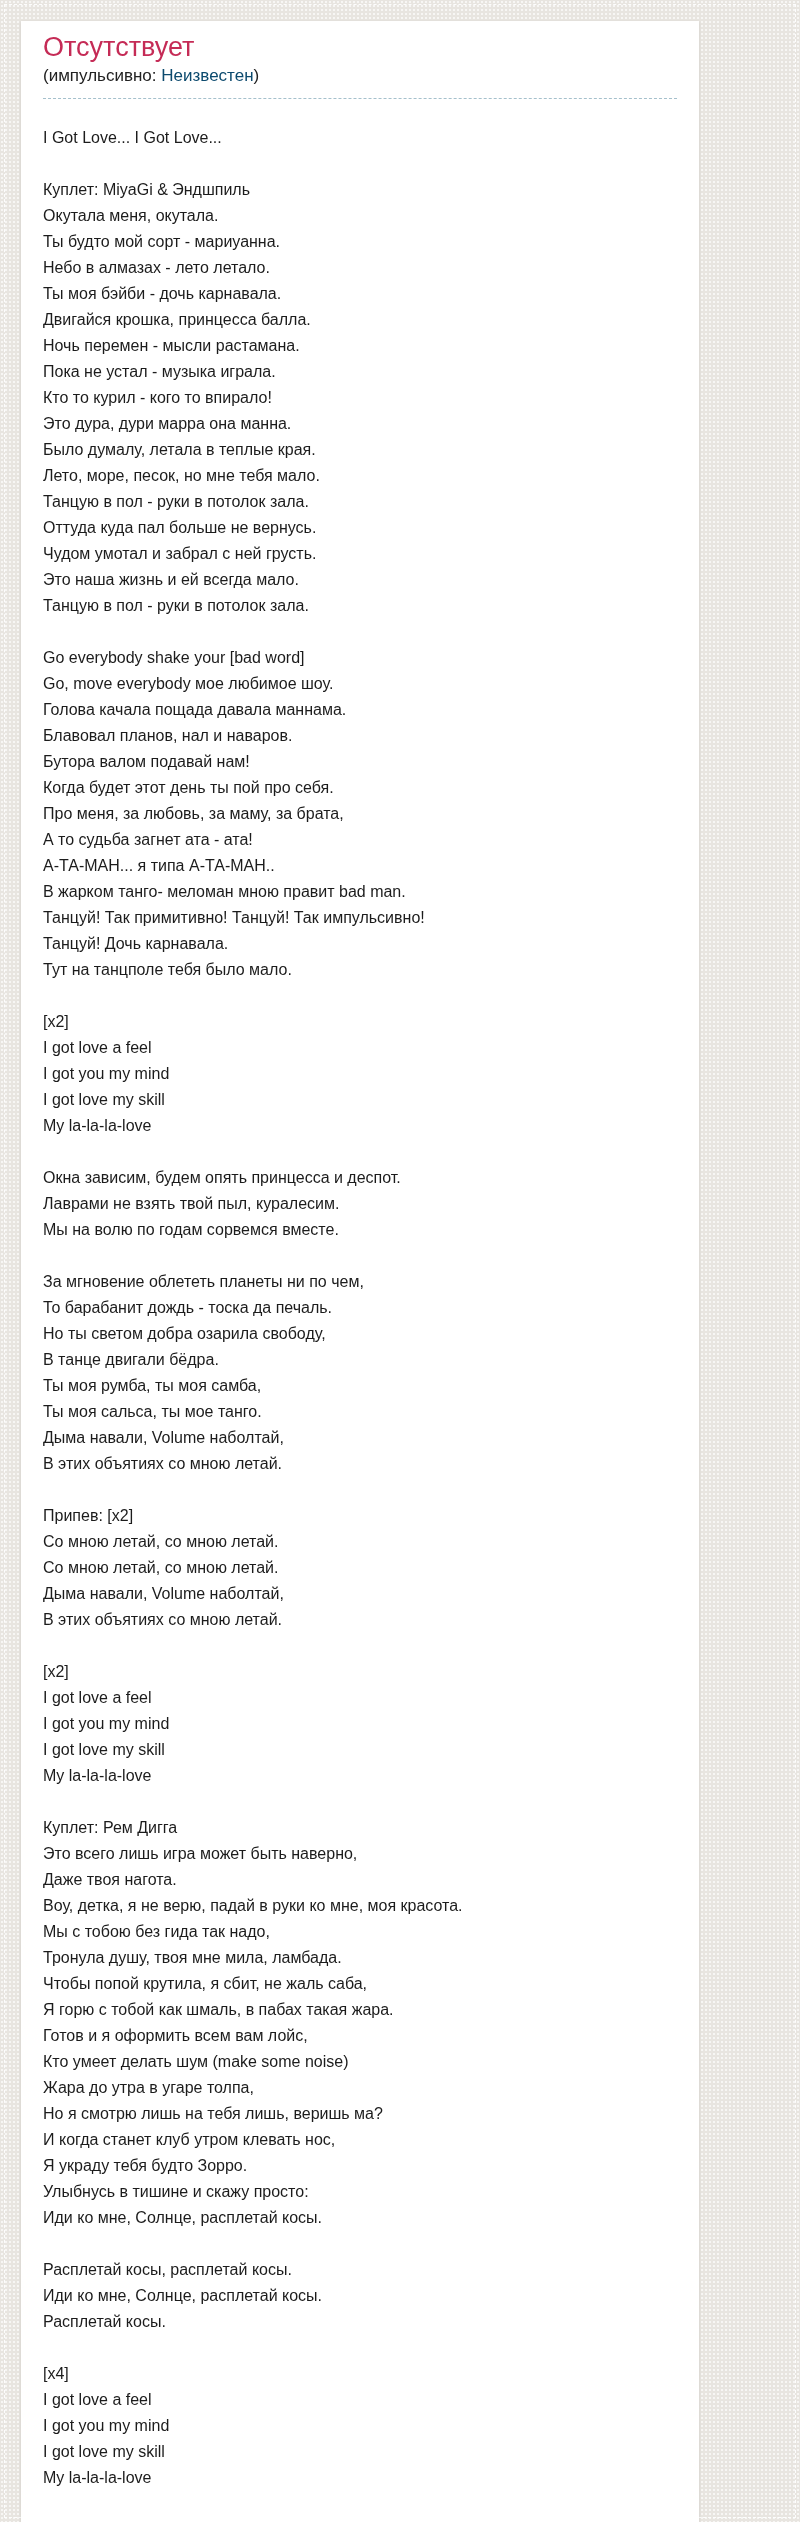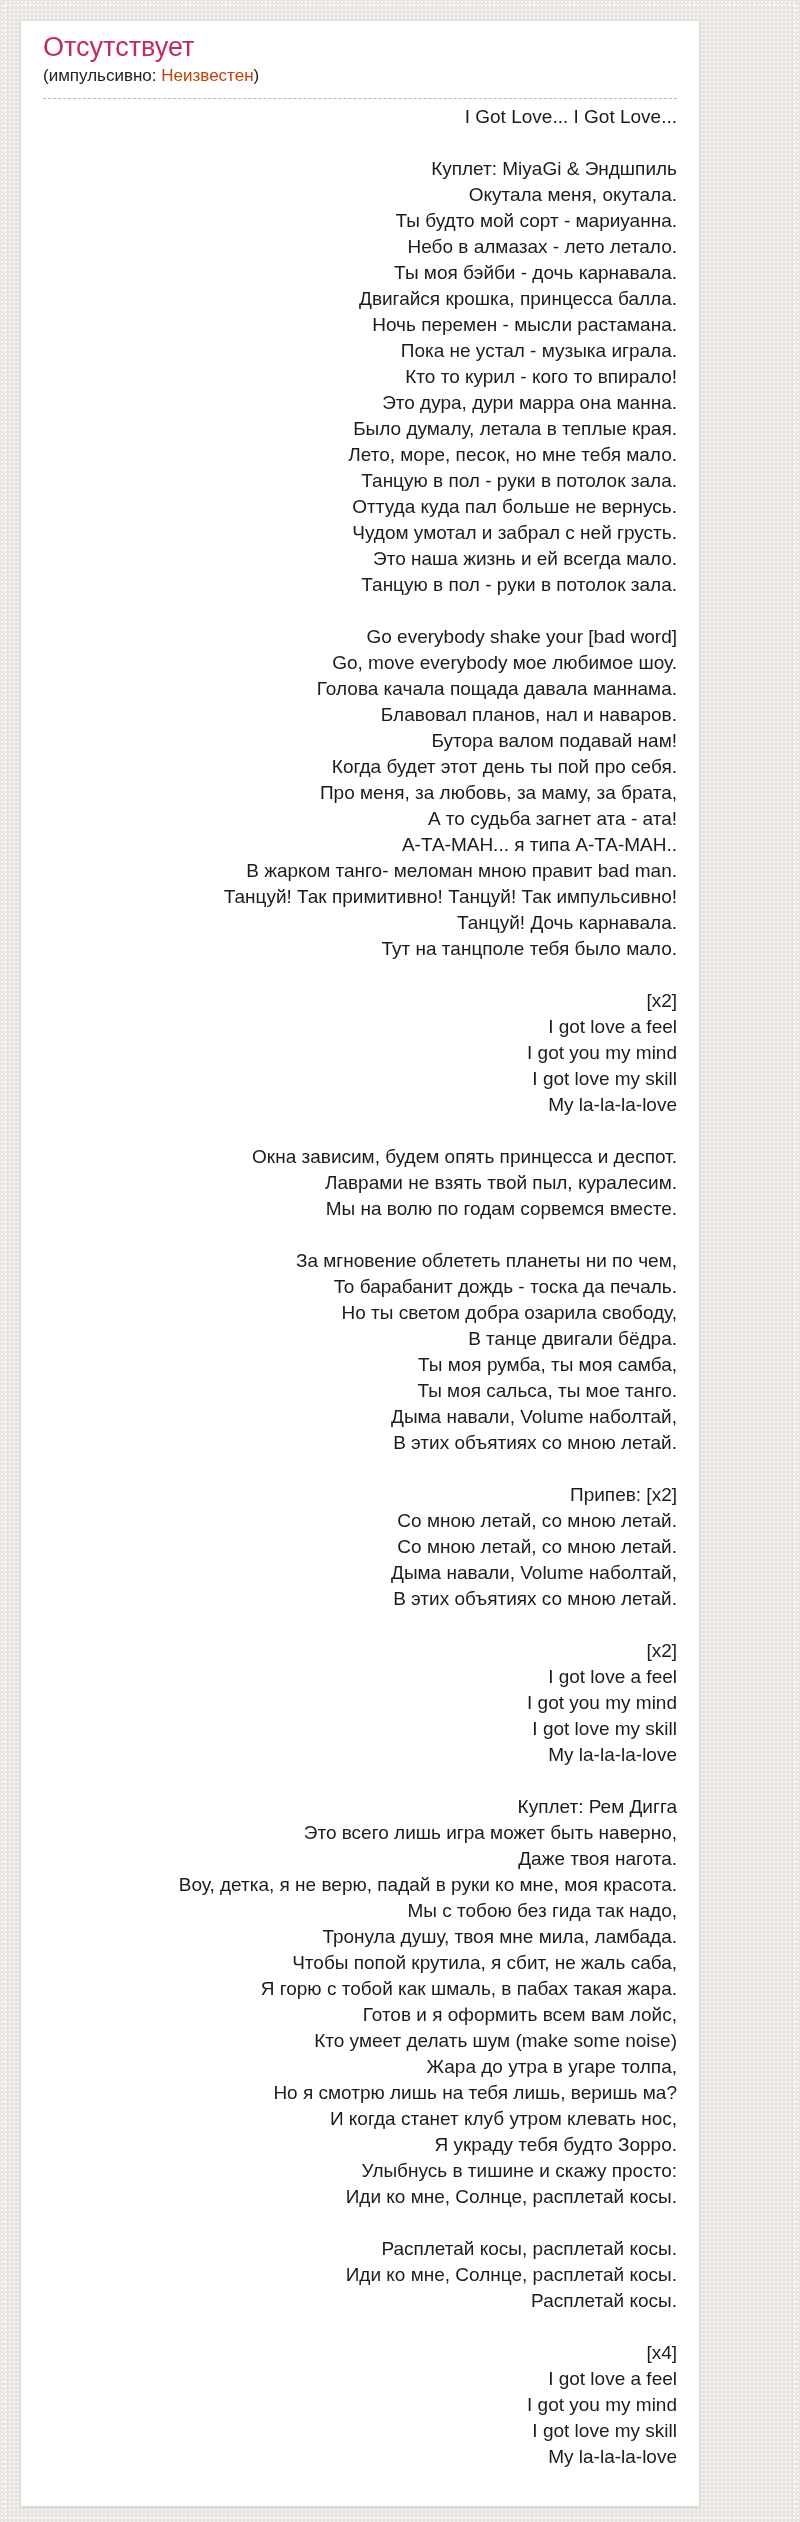--- a/index.html
+++ b/index.html
@@ -39,31 +39,30 @@
   }
   .artist-line {
     margin-top: 3px;
     font-size: 17px;
     line-height: 20px;
     color: #222222;
     padding-bottom: 12px;
     border-bottom: 1px dashed #a5c0cc;
   }
   .artist-link {
-    color: #c2410c;
+    color: #0c4a6e;
     text-decoration: none;
     cursor: pointer;
   }
   .lyrics {
-    margin-top: 5px;
-    font-size: 19px;
+    margin-top: 26px;
+    font-size: 16px;
     line-height: 26px;
     color: #1c1c1c;
     white-space: pre-line;
-    text-align: right;
   }
 </style>
 </head>
 <body>
 
 <div class="frame"></div>
 
 <div class="card">
   <div>
     <h1 class="song-title">Отсутствует</h1>

